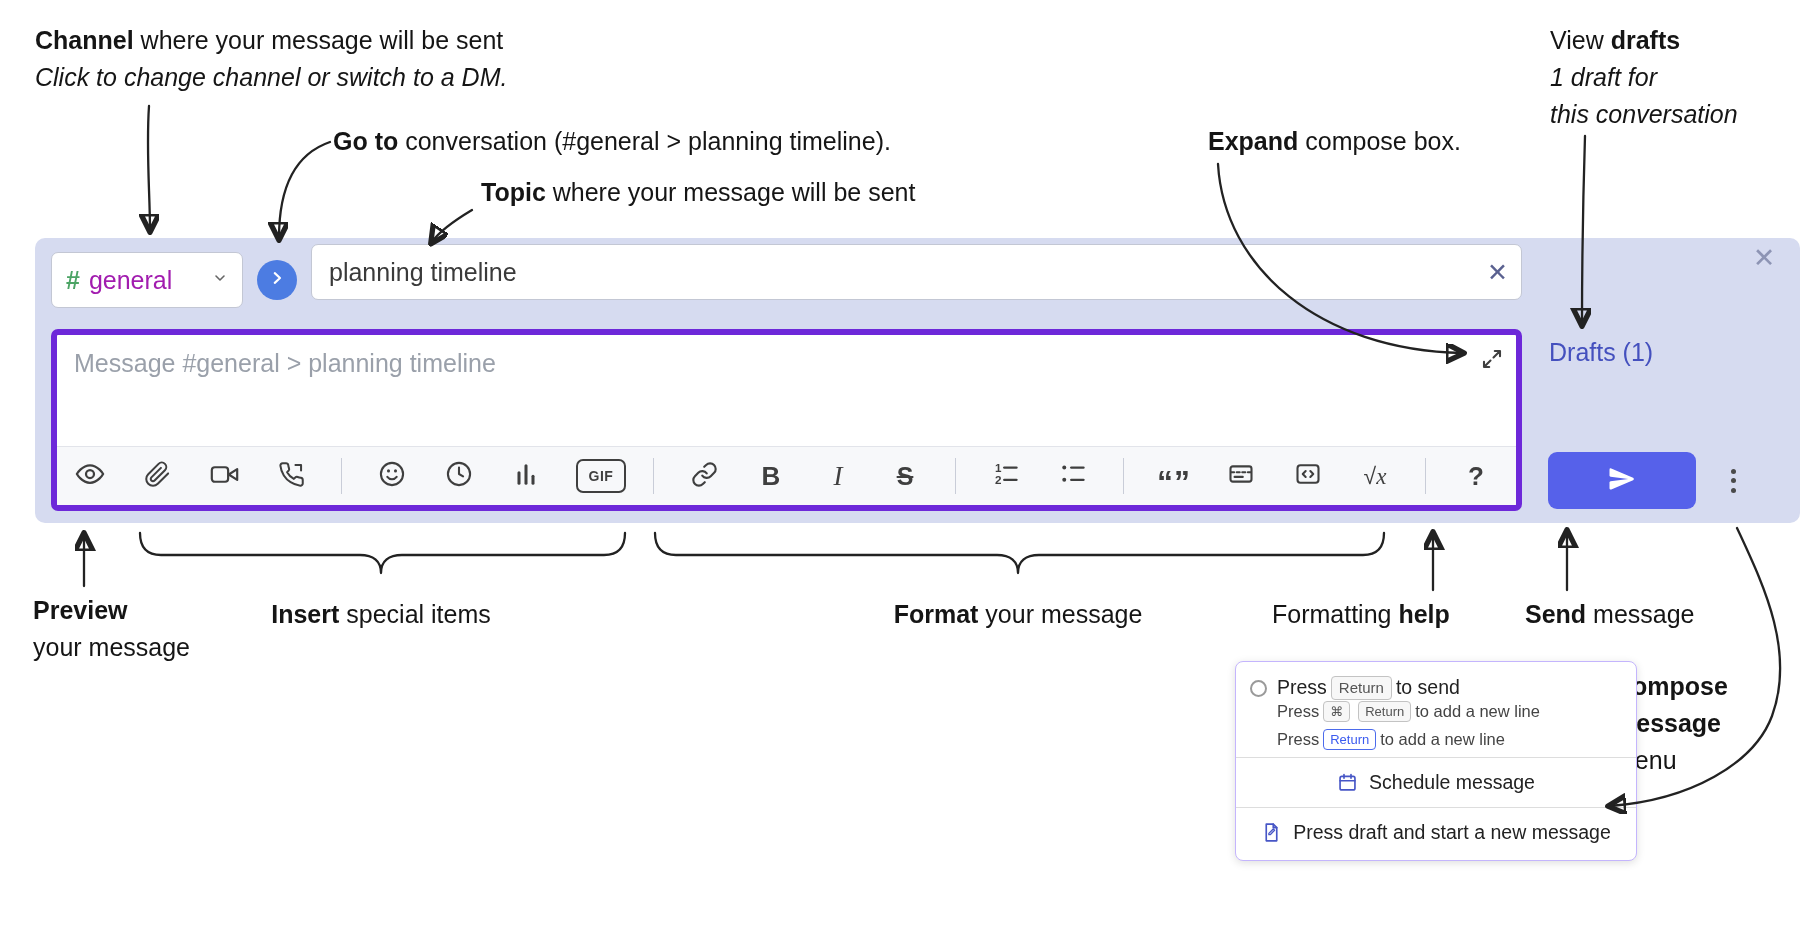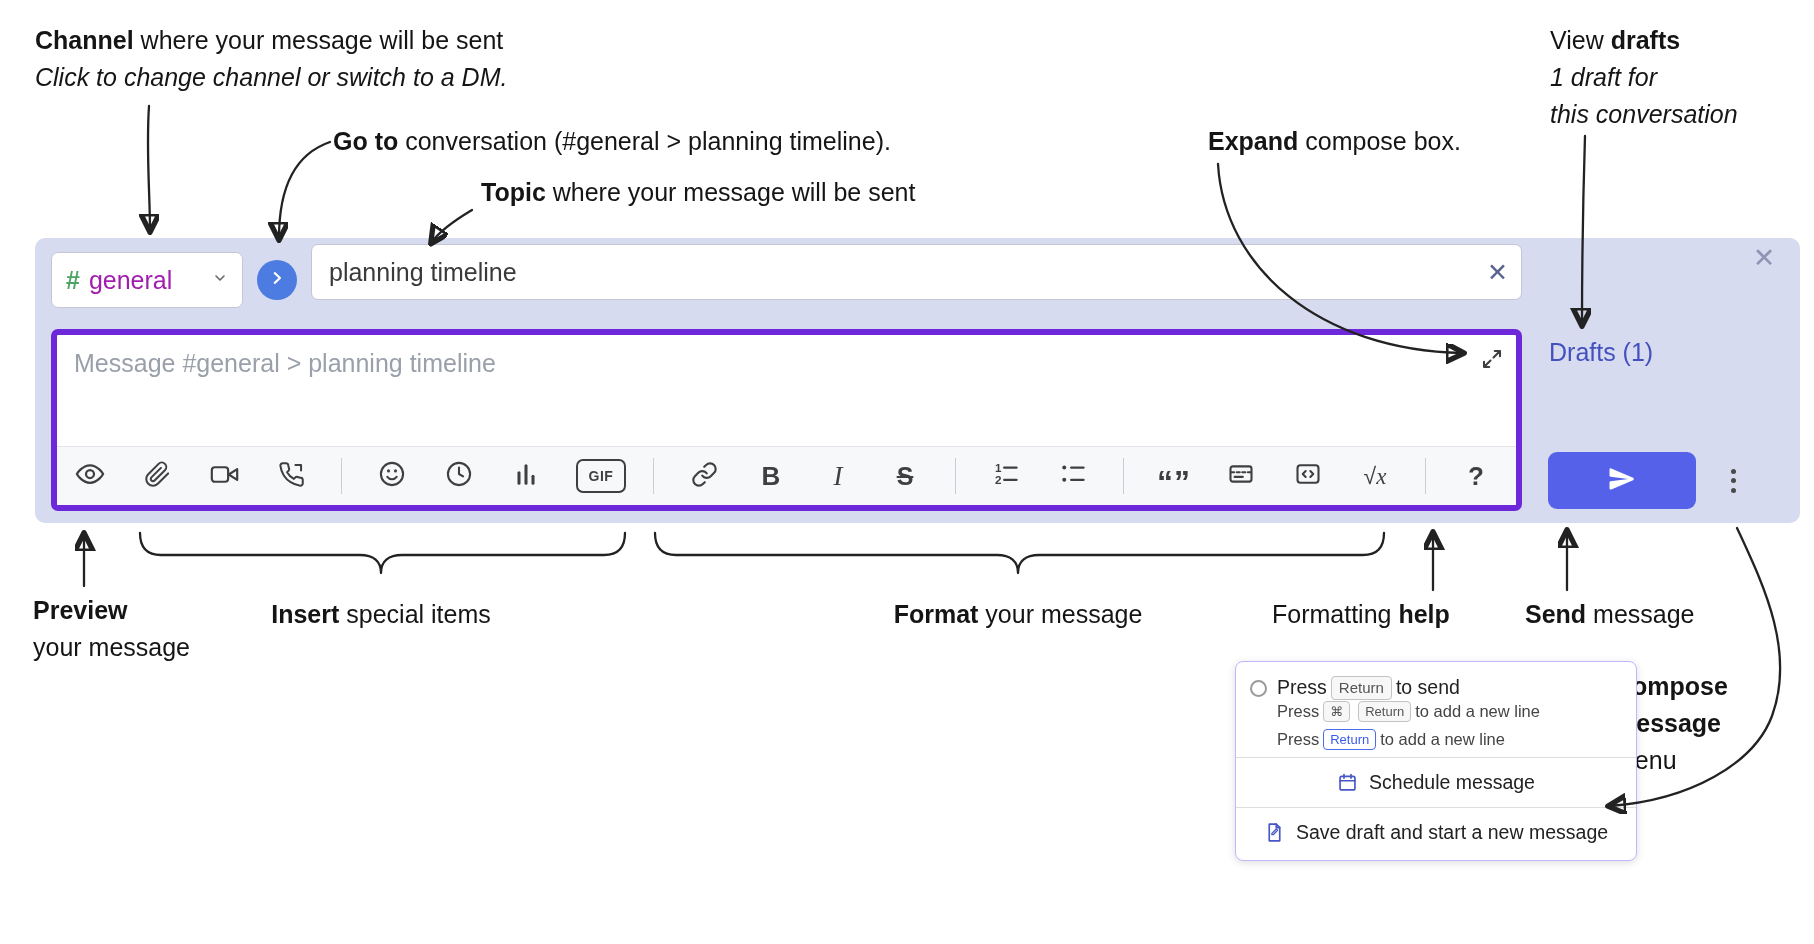--- a/index.html
+++ b/index.html
@@ -321,21 +321,21 @@
   <div class="pdiv"></div>
 
   <div class="pitem">
     <span class="picon">
         <svg width="21" height="21" viewBox="0 0 24 24" fill="none" stroke="#4756c6" stroke-width="1.9" stroke-linecap="round" stroke-linejoin="round">
           <path d="M6 2.5h8l4 4V21.5H6z"></path>
           <path d="M14 2.5v4h4"></path>
           <path d="M9 13l5-5 1.5 1.5-5 5H9z" stroke-width="1.5"></path>
         </svg>
       </span>
-    <span>Save draft and start a new message</span>
+    <span>Press draft and start a new message</span>
   </div>
 </div>
 
 <svg id="overlay">
   <defs>
     <marker id="ah" markerWidth="9" markerHeight="9" refX="7" refY="4" orient="auto">
       <path d="M0,0 L8,4 L0,8 z" fill="#222" stroke="none"></path>
     </marker>
   </defs>
   <path d="M149,106 C146,150 150,195 150,230" marker-end="url(#ah)"></path>

